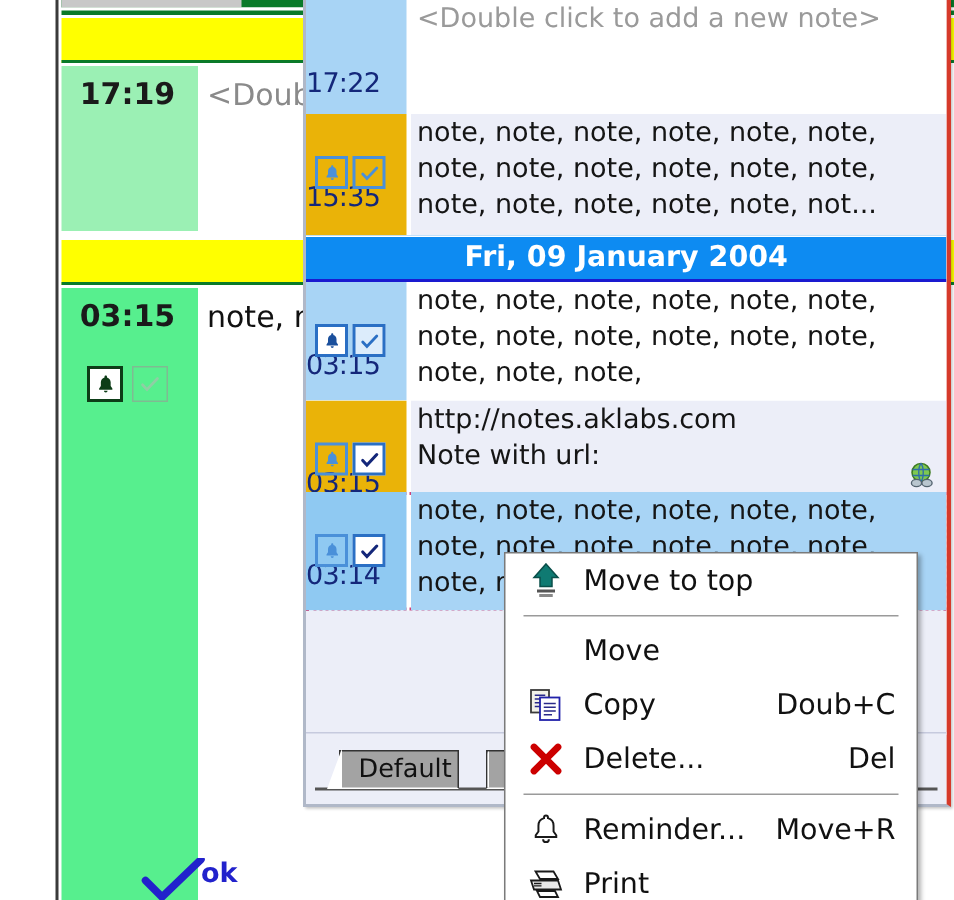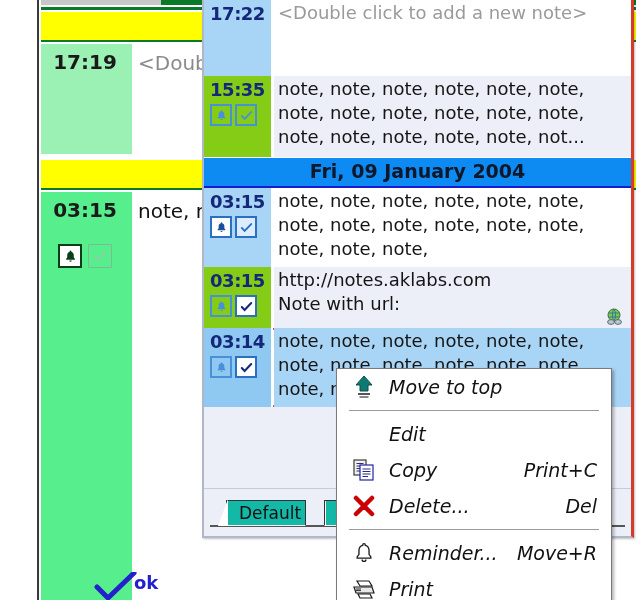--- a/index.html
+++ b/index.html
@@ -159,28 +159,28 @@
     width: 100%;
     box-sizing: border-box;
     overflow: hidden;
   }
   .p-row .p-time {
     position: absolute; left: 0; top: 0;
     width: 67px; height: 100%;
     background: #a8d4f5;
     box-sizing: border-box;
   }
-  .p-row.alt .p-time { background: #84cc16; }
+  .p-row.alt .p-time { background: #eab308; }
   .p-row .p-time .tm {
-    font-weight: bold;
+    font-weight: normal;
     font-size: 18px;
     color: #14277a;
-    text-align: center;
     padding-top: 3px;
     letter-spacing: -0.5px;
+    margin-top: 42px;
   }
   .p-row .p-time .picons {
     position: absolute;
     left: 6px; top: 28px;
     display: flex; gap: 3px;
   }
   .p-icon-box {
     width: 22px; height: 22px;
     box-sizing: border-box;
     border: 2px solid #2a6fc4;
@@ -213,21 +213,21 @@
   .p-row.selected .p-text { background: #a8d4f5; }
 
   .p-date-header {
     position: relative;
     width: 100%;
     height: 31px;
     background: #0d8bf2;
     border-top: 1px solid #ffffff;
     border-bottom: 2px solid #1a1ad0;
     box-sizing: border-box;
-    color: #0f172a;
+    color: #ffffff;
     font-weight: bold;
     font-size: 19px;
     text-align: center;
     line-height: 27px;
     letter-spacing: 0px;
   }
 
   #globe-icon {
     position: absolute;
     right: 6px; bottom: 2px;
@@ -240,21 +240,21 @@
     left: 0px; bottom: 0px;
     width: 427px; height: 48px;
     background: #eceef8;
     border-top: 1px solid #c6cade;
     box-sizing: border-box;
   }
   .tab {
     position: absolute;
     bottom: 10px;
     height: 26px;
-    background: #14b8a6;
+    background: #a3a3a3;
     border: 1px solid #333333;
     border-bottom: 1px solid #ffffff;
     font-size: 17px;
     color: #111111;
     line-height: 24px;
     padding: 0 4px 0 12px;
     box-sizing: border-box;
     white-space: nowrap;
     transform: skewX(0deg);
   }
@@ -290,21 +290,20 @@
   .menu-item {
     position: relative;
     height: 36px;
     display: flex;
     align-items: center;
     font-size: 19px;
     color: #111111;
     padding-left: 52px;
     box-sizing: border-box;
     white-space: nowrap;
-    font-style: italic;
   }
   .menu-item .mi-icon {
     position: absolute;
     left: 14px; top: 50%;
     transform: translateY(-50%);
     width: 26px; height: 26px;
     display: flex; align-items: center; justify-content: center;
   }
   .menu-item .mi-accel {
     position: absolute;
@@ -508,35 +507,35 @@
         </svg>
       </span>
       <span>Move to top</span>
       <span class="mi-accel"></span>
     </div>
 
     <div class="menu-sep"></div>
 
     <div class="menu-item">
       <span class="mi-icon"></span>
-      <span>Edit</span>
+      <span>Move</span>
       <span class="mi-accel"></span>
     </div>
 
     <div class="menu-item">
       <span class="mi-icon">
         <svg width="24" height="24" viewBox="0 0 24 24" aria-hidden="true">
           <rect x="2" y="2" width="12" height="15" fill="#f2f2e8" stroke="#3a3a3a" stroke-width="1.2"></rect>
           <path d="M4.5 5.5h7M4.5 8h7M4.5 10.5h7M4.5 13h5" stroke="#2a2a8a" stroke-width="1"></path>
           <rect x="8" y="7" width="13" height="15" fill="#ffffff" stroke="#2222aa" stroke-width="1.2"></rect>
           <path d="M10.5 11h8M10.5 13.5h8M10.5 16h8M10.5 18.5h5.5" stroke="#2a2a8a" stroke-width="1"></path>
         </svg>
       </span>
       <span>Copy</span>
-      <span class="mi-accel">Print+C</span>
+      <span class="mi-accel">Doub+C</span>
     </div>
 
     <div class="menu-item">
       <span class="mi-icon">
         <svg width="24" height="24" viewBox="0 0 24 24" aria-hidden="true">
           <path d="M4 4 L20 20 M20 4 L4 20" stroke="#cc0000" stroke-width="4.5" stroke-linecap="round"></path>
         </svg>
       </span>
       <span>Delete...</span>
       <span class="mi-accel">Del</span>

